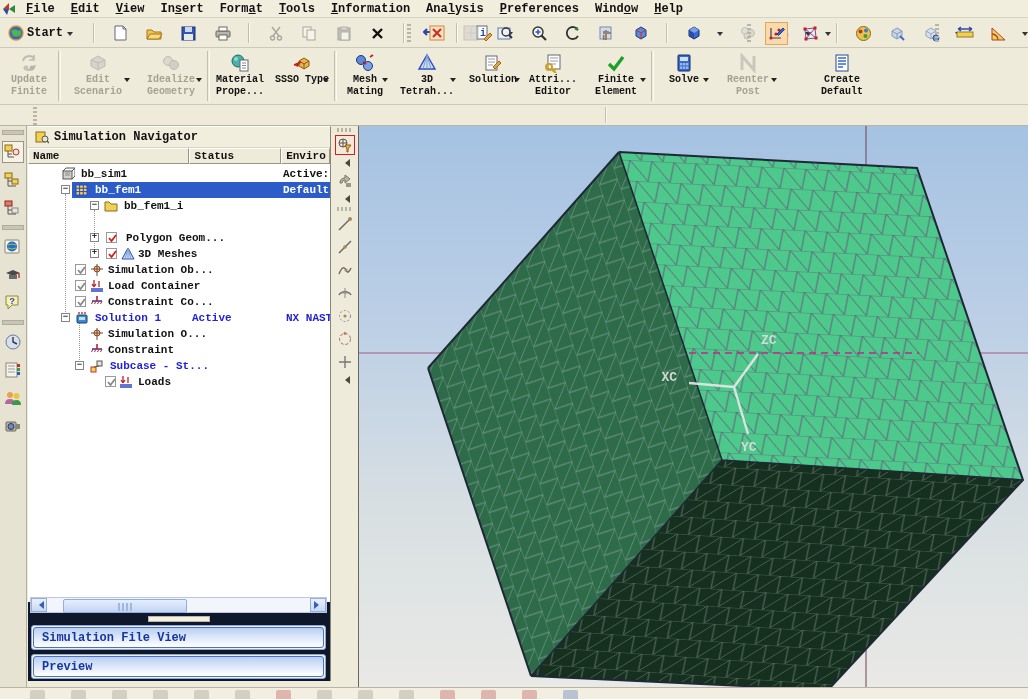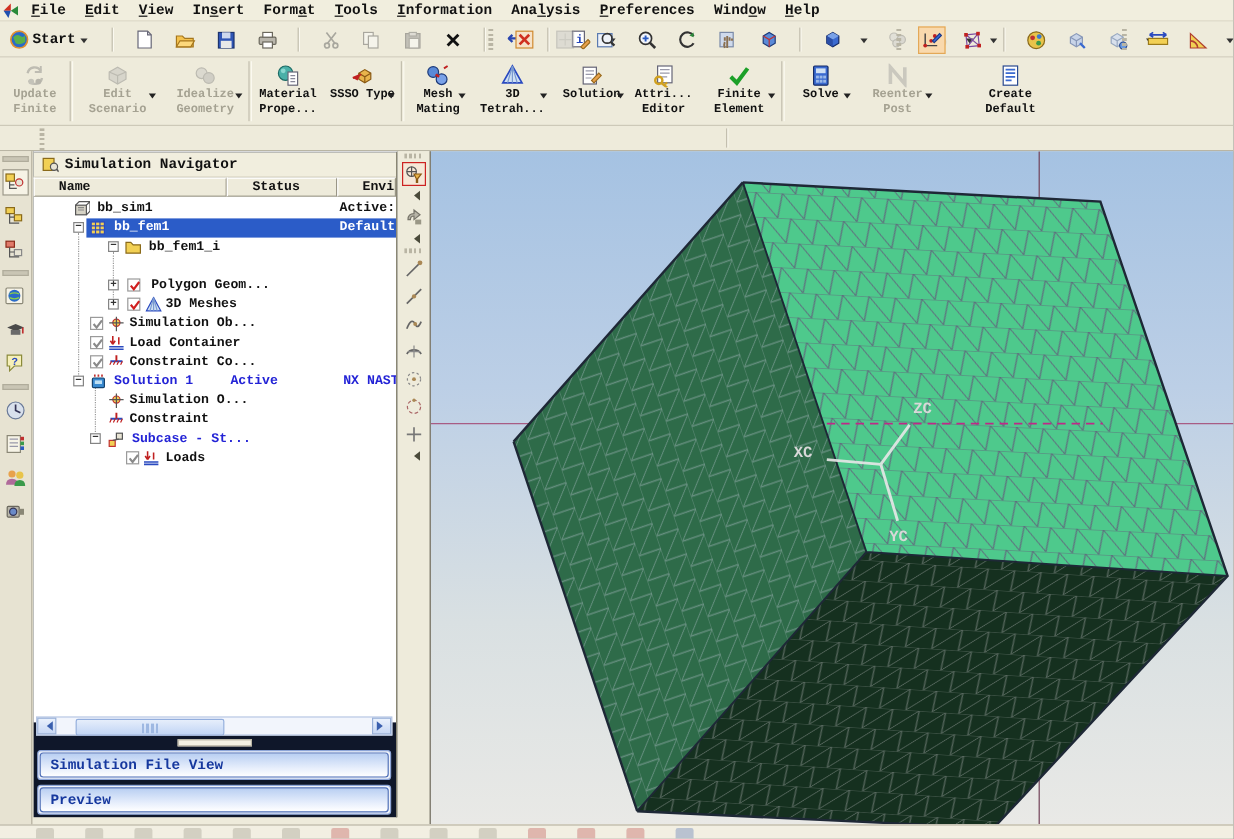--- a/index.html
+++ b/index.html
@@ -40,21 +40,21 @@
   .rib{width:22px;height:22px;display:flex;align-items:center;justify-content:center;border:1px solid transparent}
   .rib.sel{background:#f6f3e6;border:1px solid #9a9686}
   .rsep{width:22px;height:5px;background:#c9c5b4;border:1px solid #b0ac9b}
   
   #nav{position:absolute;left:28px;top:126px;width:303px;height:555px;background:#0f172a;
        border-right:1px solid #8a8774;border-top:1px solid #fff;font-size:11px}
   #nav-title{height:21px;background:#f1eede;display:flex;align-items:center;gap:5px;padding-left:7px;
              font-size:12px;border-bottom:1px solid #d8d4c2}
   #nav-cols{height:16px;display:flex}
   .colh{background:#eeebdb;border-top:1px solid #fff;border-left:1px solid #fff;border-right:1px solid #9a9686;
-        border-bottom:1px solid #9a9686;padding:0 20px;font-size:11px;line-height:14px;overflow:hidden;white-space:nowrap}
+        border-bottom:1px solid #9a9686;padding:0 4px;font-size:11px;line-height:14px;overflow:hidden;white-space:nowrap}
   #tree{position:relative;height:438px;background:#fff;overflow:hidden}
   .trow{position:absolute;left:0;width:303px;height:16px;line-height:16px;white-space:nowrap}
   .tel{position:absolute;top:0}
   .sel-bar{position:absolute;left:44px;right:0;top:0;bottom:0;background:#2b5cc8}
   .wt{color:#fff;z-index:2}
   .bt{color:#2323d6}
   .exp{position:absolute;top:3px;width:9px;height:9px;background:#fff;border:1px solid #848484;font-size:9px;
        line-height:7px;text-align:center;color:#333;z-index:2}
   .chk{position:absolute;top:2px;width:11px;height:11px;background:#fff;border:1px solid #9a9a9a;z-index:2}
   .chk svg{position:absolute;left:0;top:0}

